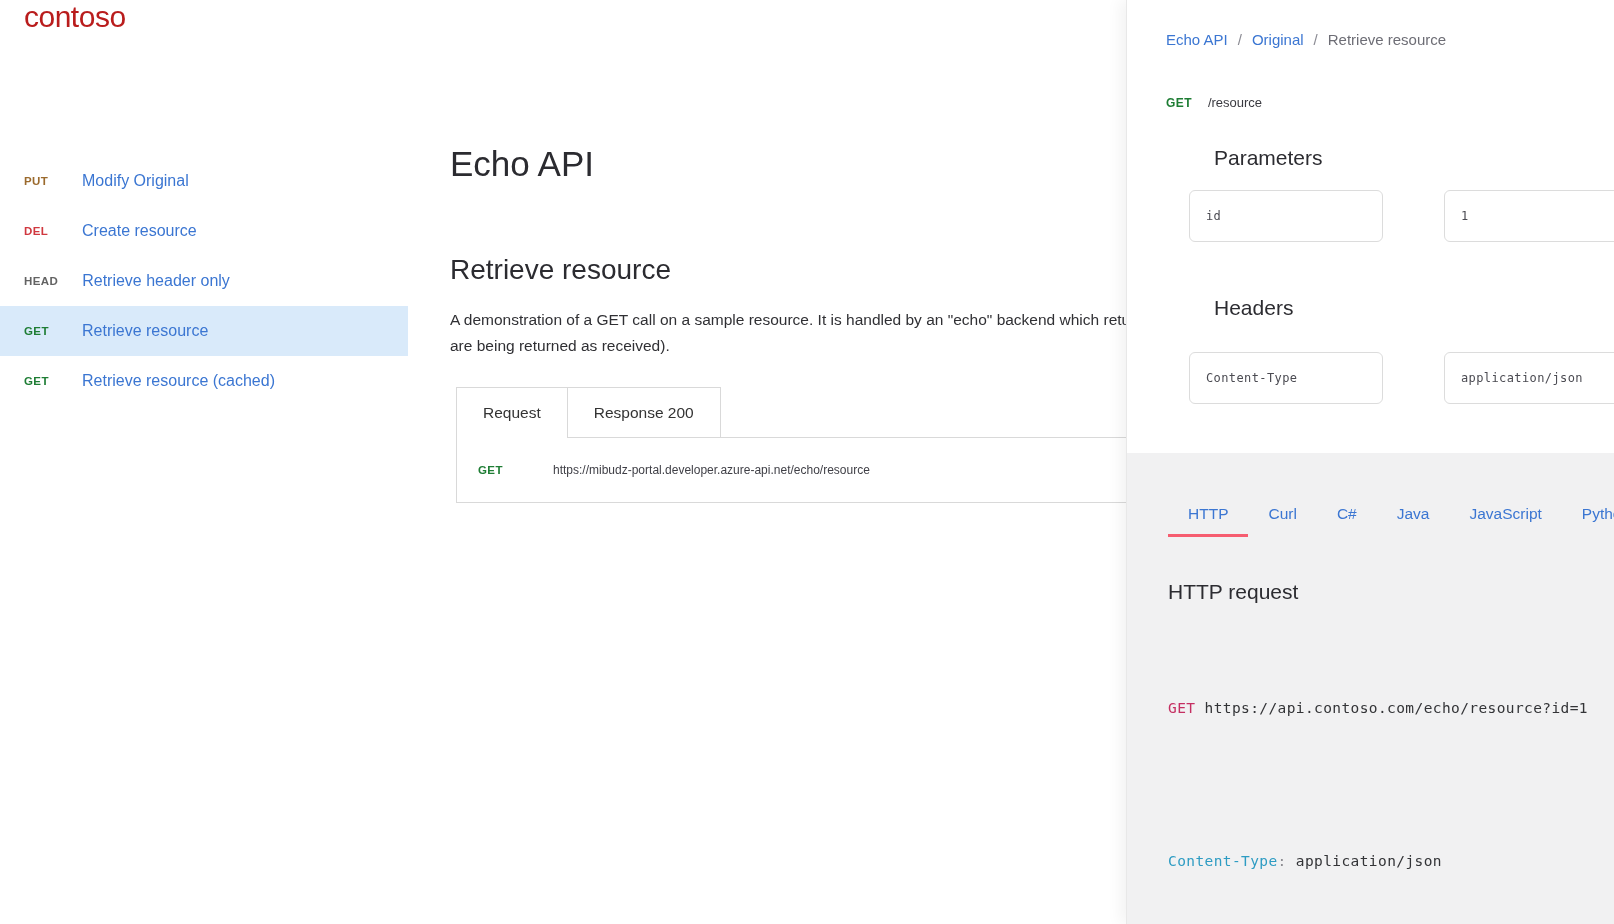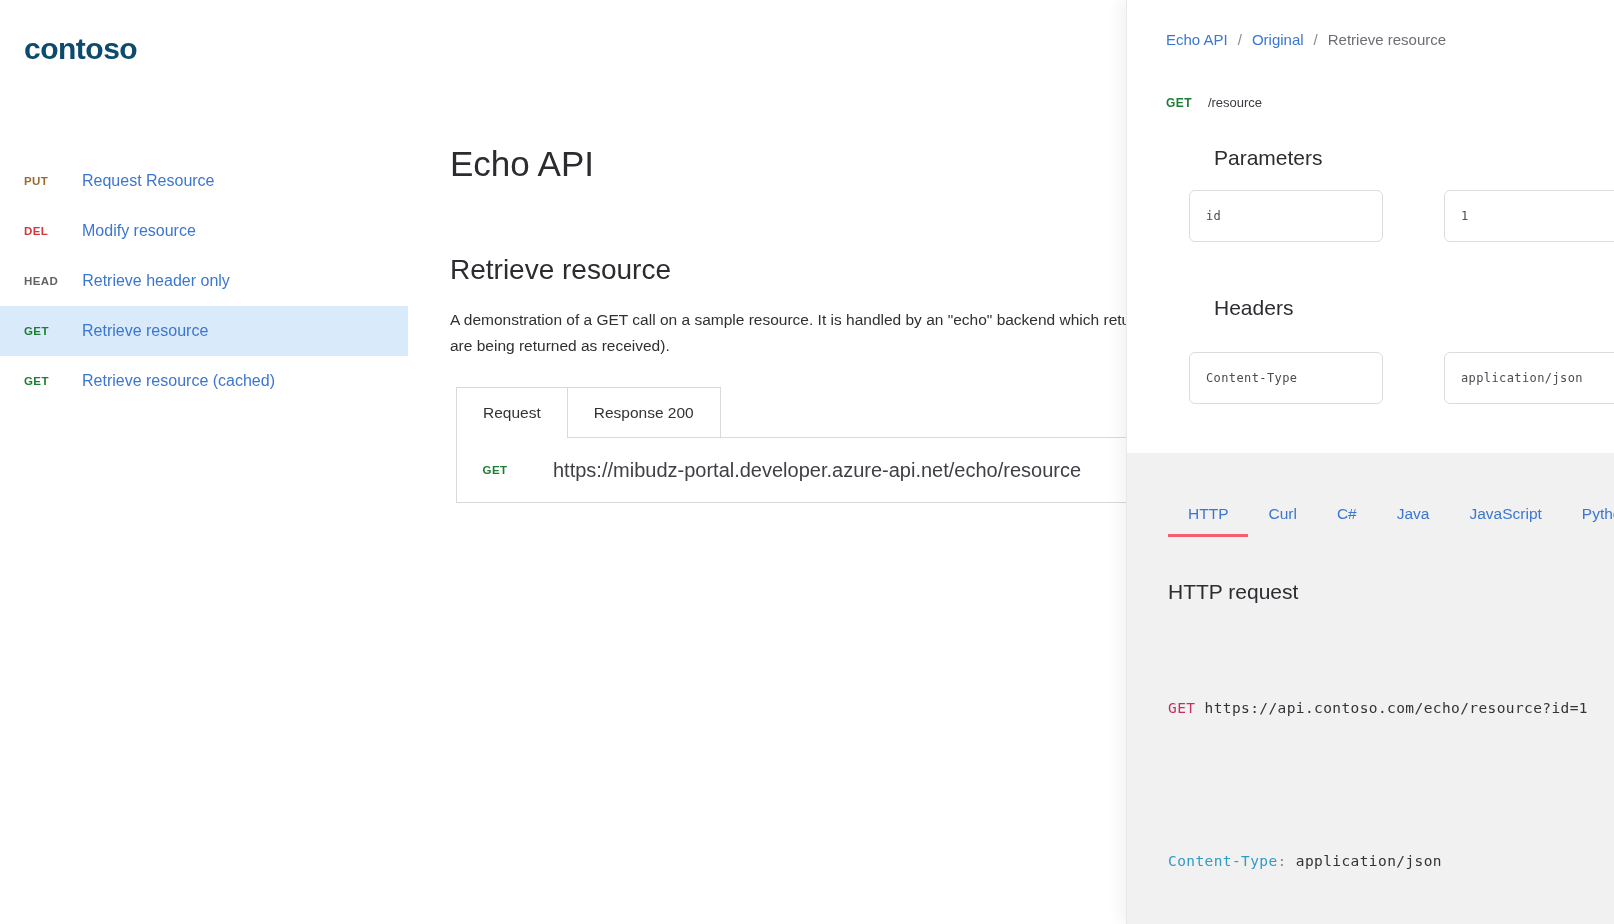--- a/index.html
+++ b/index.html
@@ -1,49 +1,49 @@
 <!DOCTYPE html>
 <html><head>
 <meta charset="utf-8">
 <style>
   * { margin:0; padding:0; box-sizing:border-box; }
   html,body { width:1614px; height:924px; overflow:hidden; background:#fff;
               font-family:"Liberation Sans", sans-serif; }
   .stage { position:relative; width:1614px; height:924px; background:#fff; }
 
   
-  .logo { position:absolute; left:24px; top:32px; font-size:30px; font-weight:700;
-          letter-spacing:-0.5px; color:#0c4a6e; }
+  .logo { position:absolute; left:24px; top:0; font-size:30px; font-weight:400;
+          letter-spacing:-0.5px; color:#b91c1c; }
 
   
   .sidebar { position:absolute; left:0; top:156px; width:408px; }
   .op-item { height:50px; display:flex; align-items:center; padding-left:24px; cursor:pointer; }
   .op-item.active { background:#d9eafa; }
   .method { font-size:11.5px; font-weight:700; letter-spacing:0.4px; margin-right:24px;
             min-width:34px; }
   .m-post { color:#7a2fe0; } .m-put { color:#9b6a2d; } .m-del { color:#d0383f; }
   .m-head { color:#636363; } .m-get { color:#1e7d34; }
   .op-label { font-size:16px; color:#3b76d2; }
 
   
   .api-title { position:absolute; left:450px; top:144px; font-size:35px; font-weight:400; color:#2b2b30; }
   .op-title  { position:absolute; left:450px; top:254px; font-size:28px; font-weight:400; color:#2b2b30; }
   .desc { position:absolute; left:450px; top:307px; font-size:15.5px; line-height:26px;
           color:#303034; white-space:nowrap; }
 
-  .req-box { position:absolute; left:456px; top:387px; width:852px;text-align:center; }
+  .req-box { position:absolute; left:456px; top:387px; width:852px; }
   .tabs-row { display:flex; height:51px; }
   .req-tab { border:1px solid #d9d9d9; padding:0 26px; line-height:49px; font-size:15.5px;
              color:#333; background:#fff; white-space:nowrap; cursor:pointer; }
   .req-tab + .req-tab { border-left:none; }
   .req-tab.active { border-bottom:none; }
   .tabs-fill { flex:1; border-bottom:1px solid #d9d9d9; }
   .req-body { height:65px; border-left:1px solid #d9d9d9; border-bottom:1px solid #d9d9d9;
               display:flex; align-items:center; padding-left:21px; background:#fff; }
-  .req-url { font-size:20px; color:#3f3f46; margin-left:17px; white-space:nowrap; }
+  .req-url { font-size:12px; color:#3f3f46; margin-left:17px; white-space:nowrap; }
 
   
   .try-panel { position:absolute; left:1126px; top:0; width:489px; height:924px; background:#fff;
                border-left:1px solid #e8e8e8; box-shadow:-6px 0 14px rgba(0,0,0,0.05); }
   .crumbs { position:absolute; left:39px; top:31px; font-size:15px; white-space:nowrap; }
   .crumb-link { color:#3b76d2; cursor:pointer; }
   .crumb-sep { color:#8b8b93; margin:0 10px; }
   .crumb-current { color:#6d6d75; }
 
   .op-row { position:absolute; left:39px; top:95px; display:flex; align-items:center; }
@@ -76,25 +76,25 @@
 </head>
 <body>
 
 <div class="stage">
 
   <div class="logo">contoso</div>
 
   <nav class="sidebar">
     <div class="op-item">
       <span class="method m-put">PUT</span>
-      <span class="op-label">Request Resource</span>
+      <span class="op-label">Modify Original</span>
     </div>
     <div class="op-item">
       <span class="method m-del">DEL</span>
-      <span class="op-label">Modify resource</span>
+      <span class="op-label">Create resource</span>
     </div>
     <div class="op-item">
       <span class="method m-head">HEAD</span>
       <span class="op-label">Retrieve header only</span>
     </div>
     <div class="op-item active">
       <span class="method m-get">GET</span>
       <span class="op-label">Retrieve resource</span>
     </div>
     <div class="op-item">

